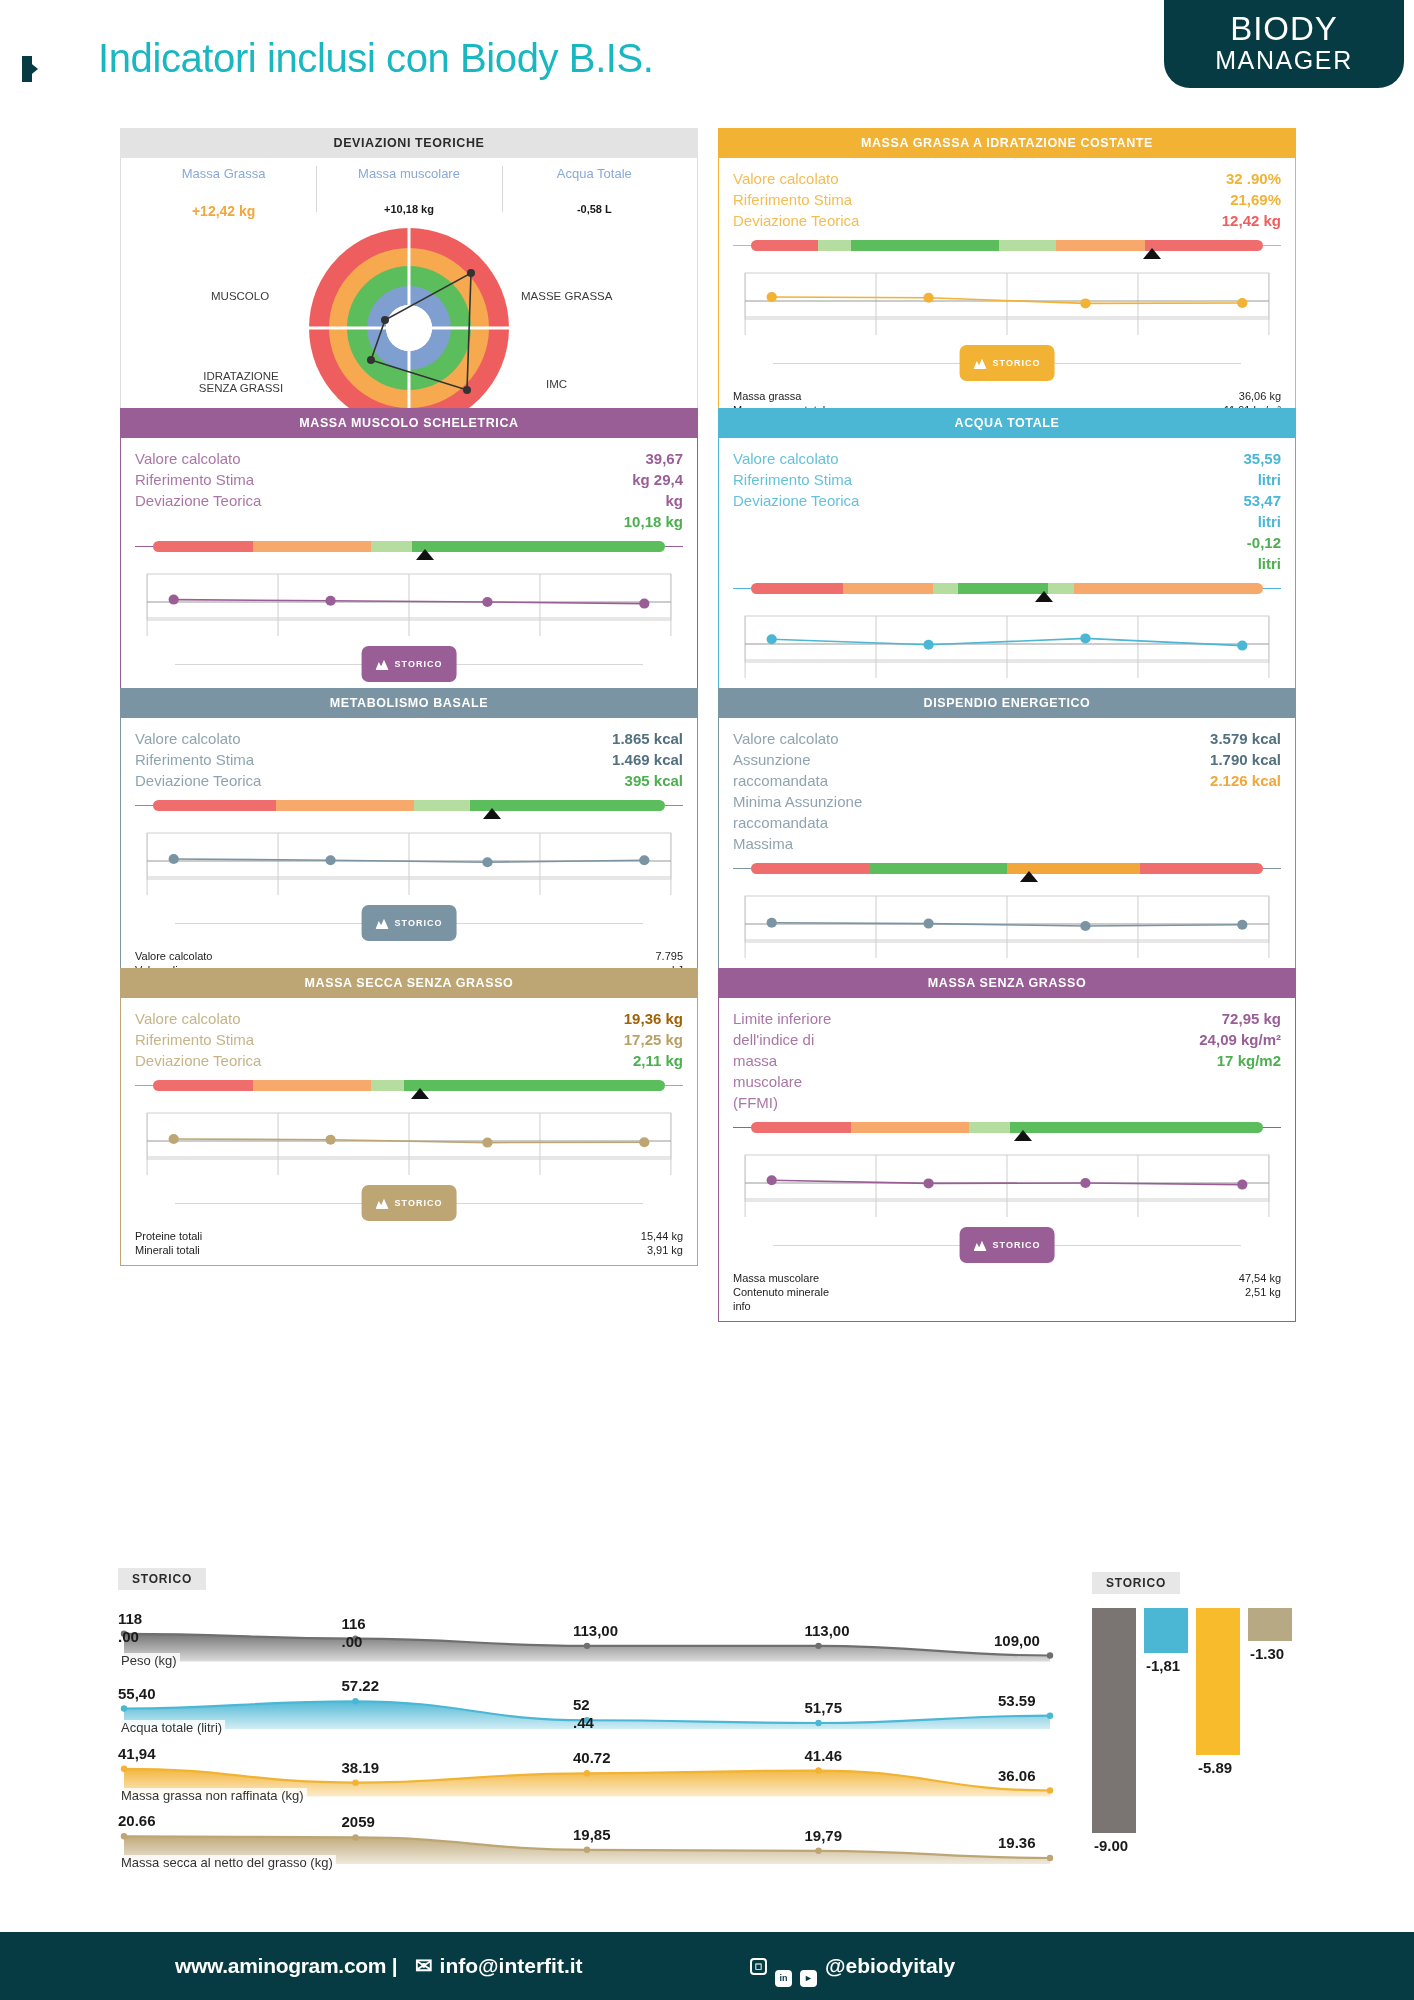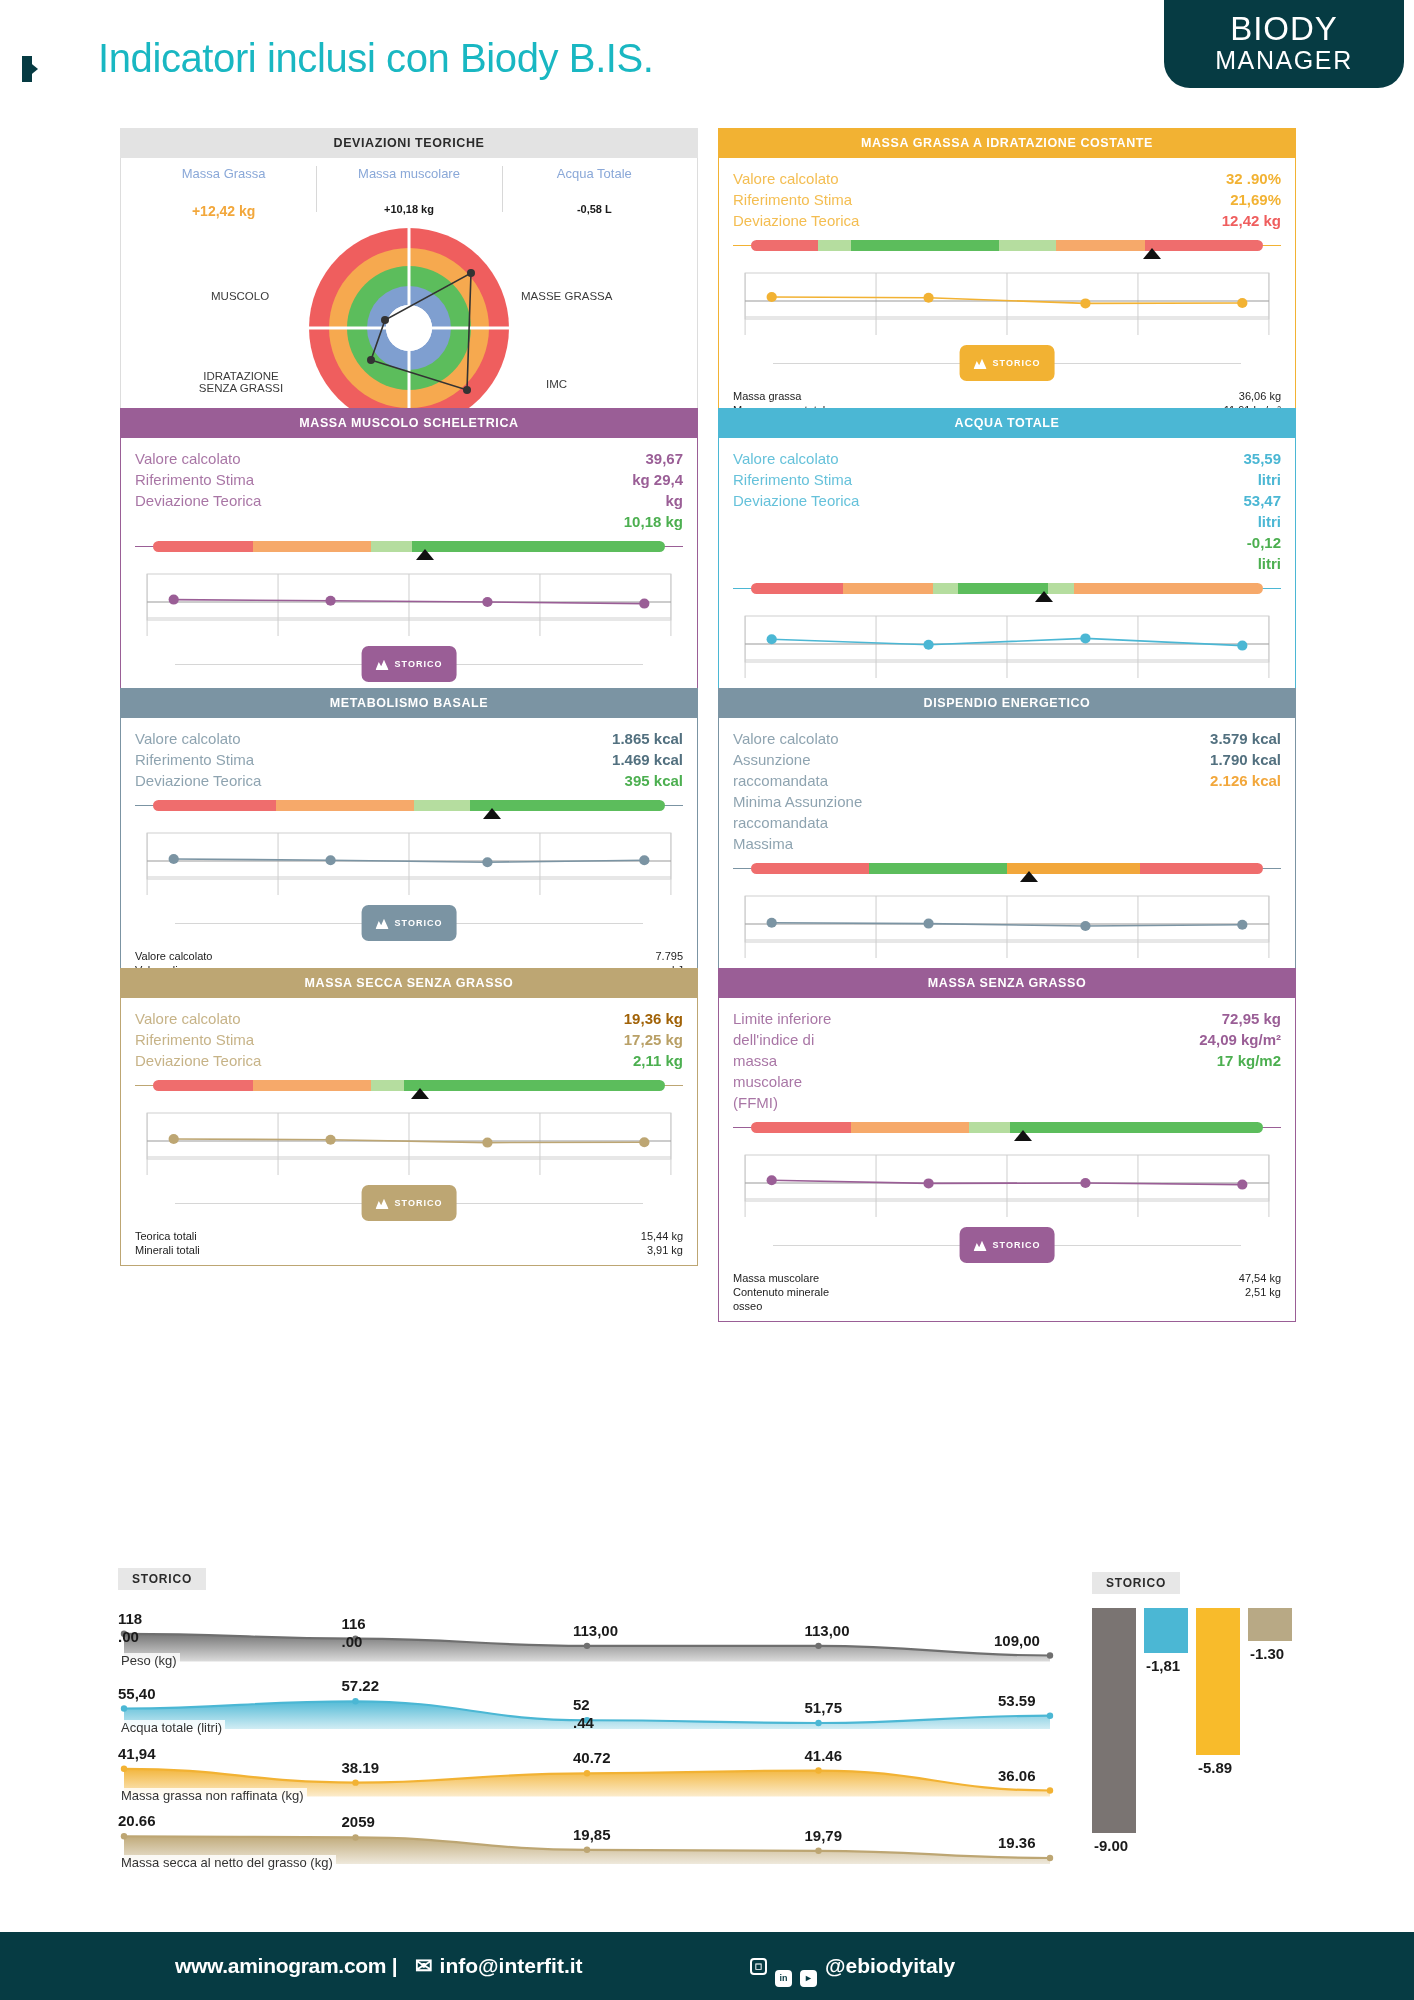--- a/index.html
+++ b/index.html
@@ -677,21 +677,21 @@
      <div class="storico-line"></div>
      <div class="storico-btn" style="background:#bda673">
        <svg width="13" height="11" viewBox="0 0 13 11">
                 <path d="M0 11 L3.2 3 L5.6 7.2 L8.4 0.8 L13 11 Z" fill="#fff"></path>
               </svg>
        <span>STORICO</span>
      </div>
           </div>
       <div class="foot-rows">
     <div class="f-row">
-      <div>Teorica totali</div>
+      <div>Proteine totali</div>
       <div class="f-right">15,44 kg</div>
     </div>
     <div class="f-row">
       <div>Minerali totali</div>
       <div class="f-right">3,91 kg</div>
     </div>
           </div>
     </div>
       </div>
       <div class="panel col-r" style="top:840px">
@@ -758,21 +758,21 @@
       <div class="foot-rows">
     <div class="f-row">
       <div>Massa muscolare</div>
       <div class="f-right">47,54 kg</div>
     </div>
     <div class="f-row">
       <div>Contenuto minerale</div>
       <div class="f-right">2,51 kg</div>
     </div>
     <div class="f-row">
-      <div>osseo</div>
+      <div>info</div>
       <div class="f-right"></div>
     </div>
           </div>
     </div>
       </div>
     </div>
 
   <div class="bottom">
     <div class="st-tag" style="left:118px; top:12px;">STORICO</div>
     <div class="st-tag" style="left:1092px; top:16px;">STORICO</div>

